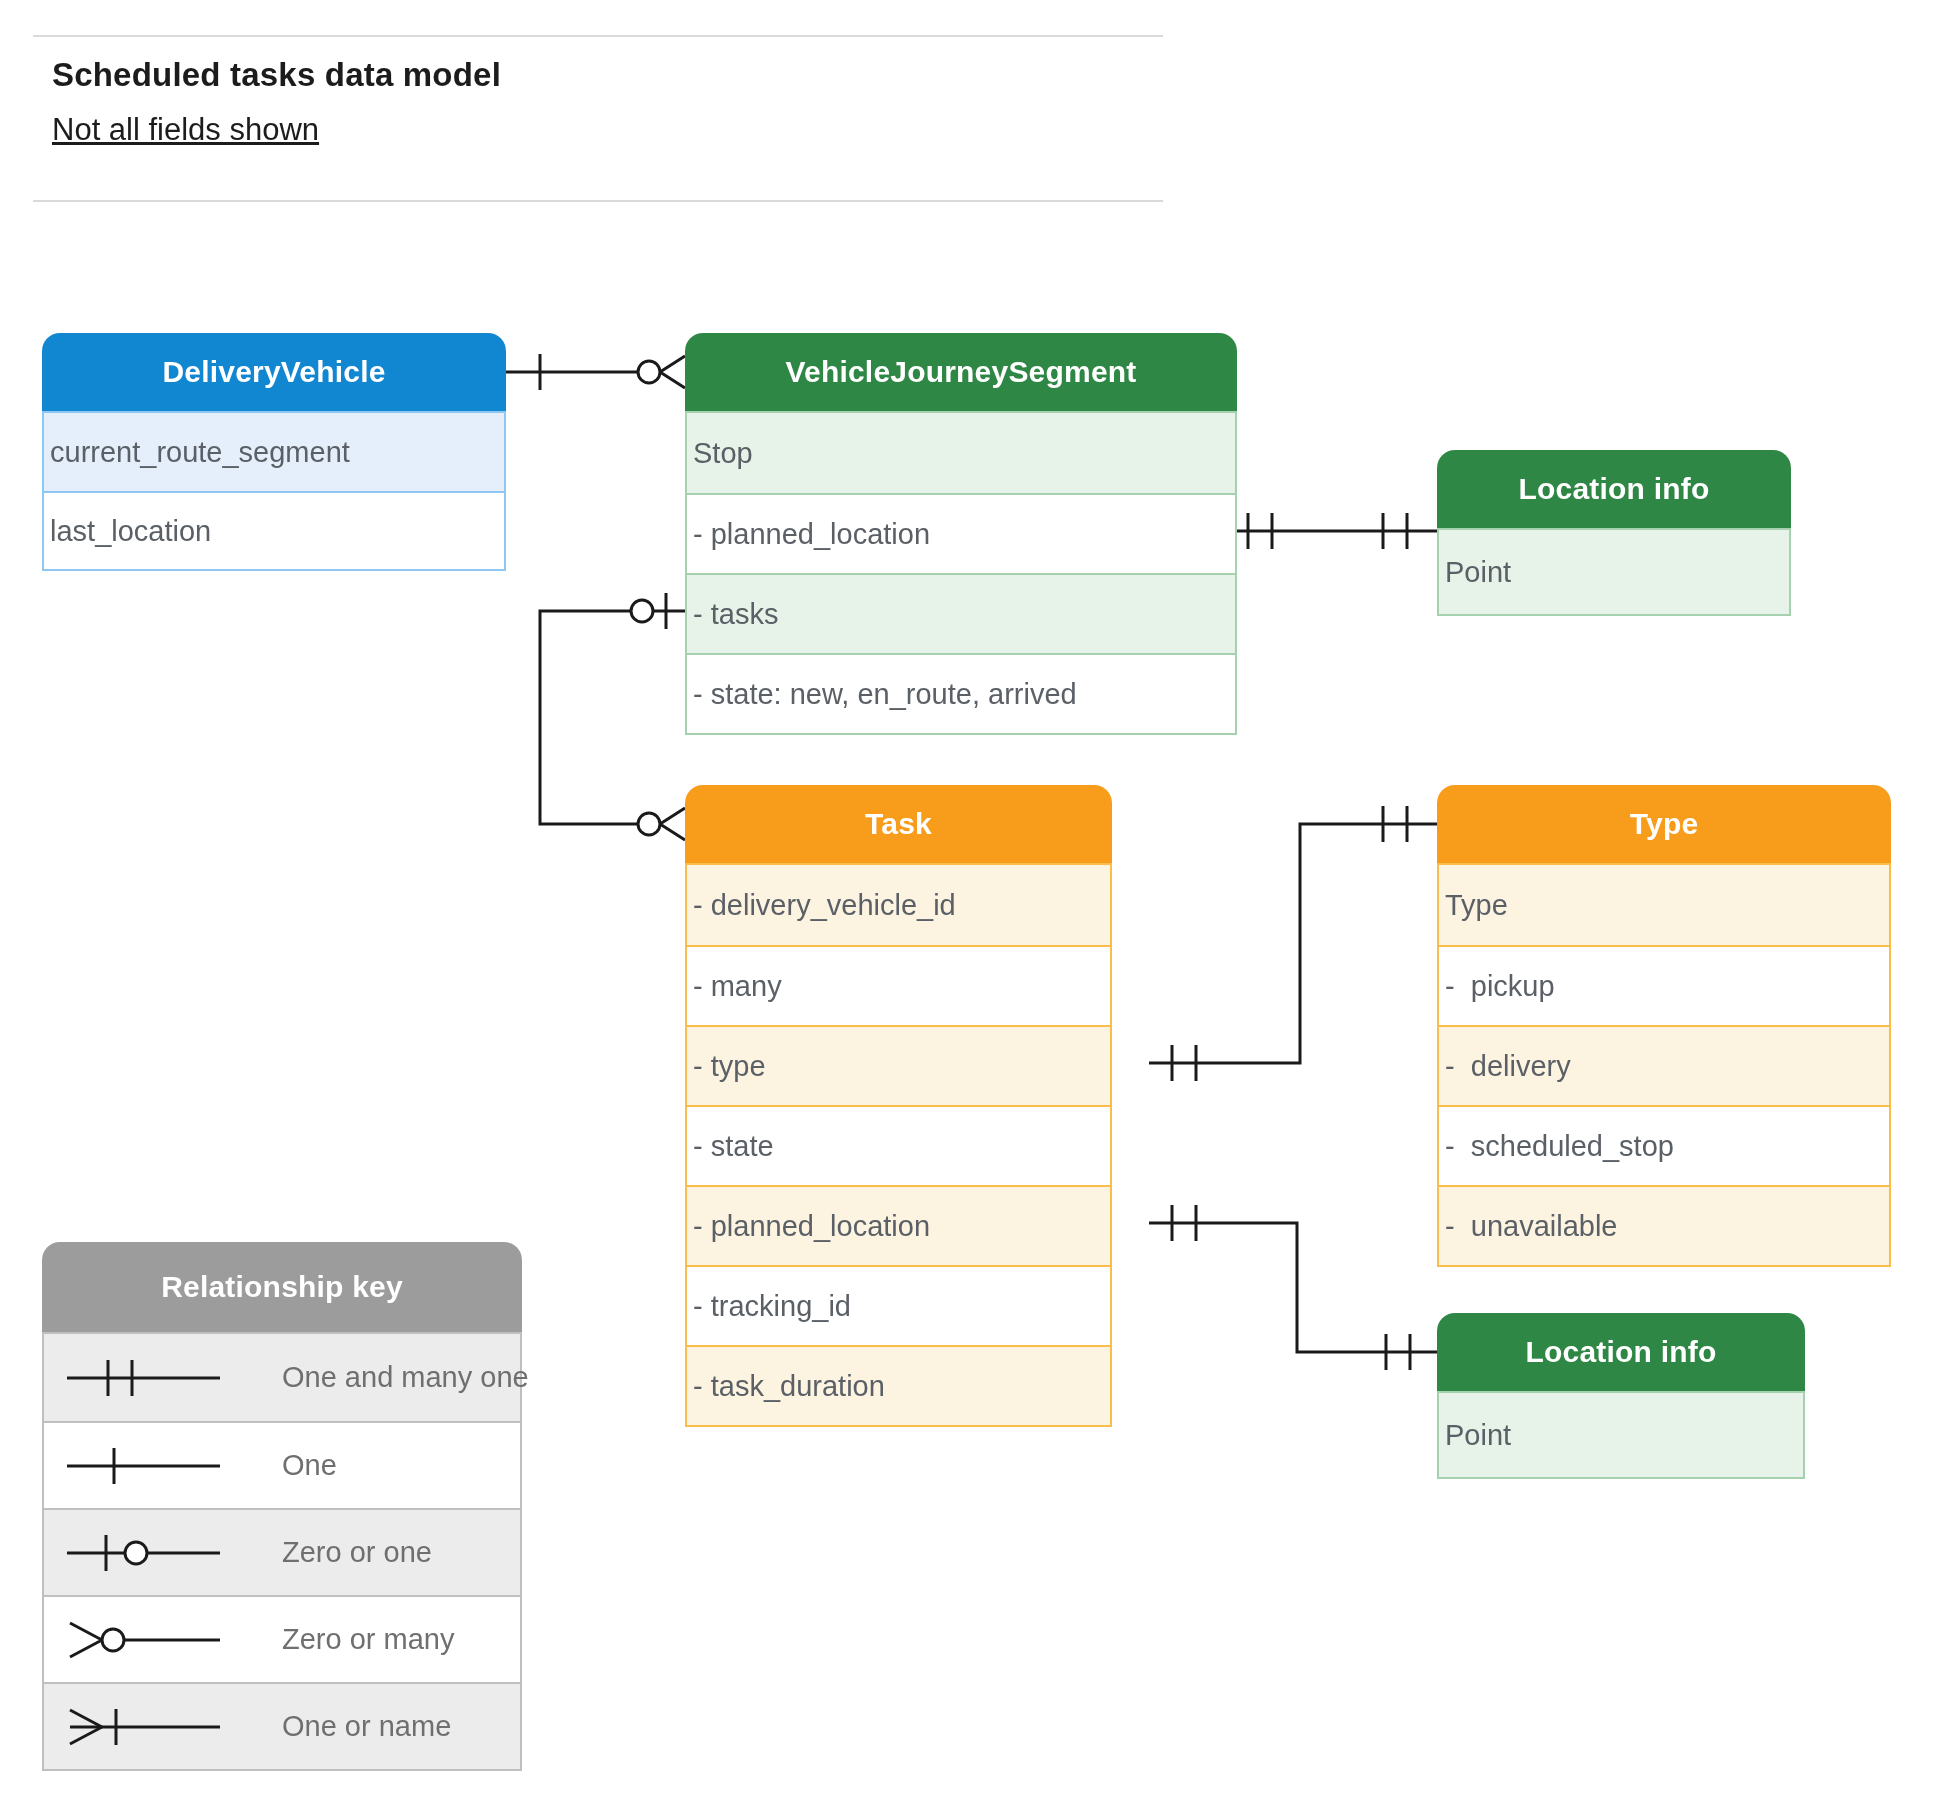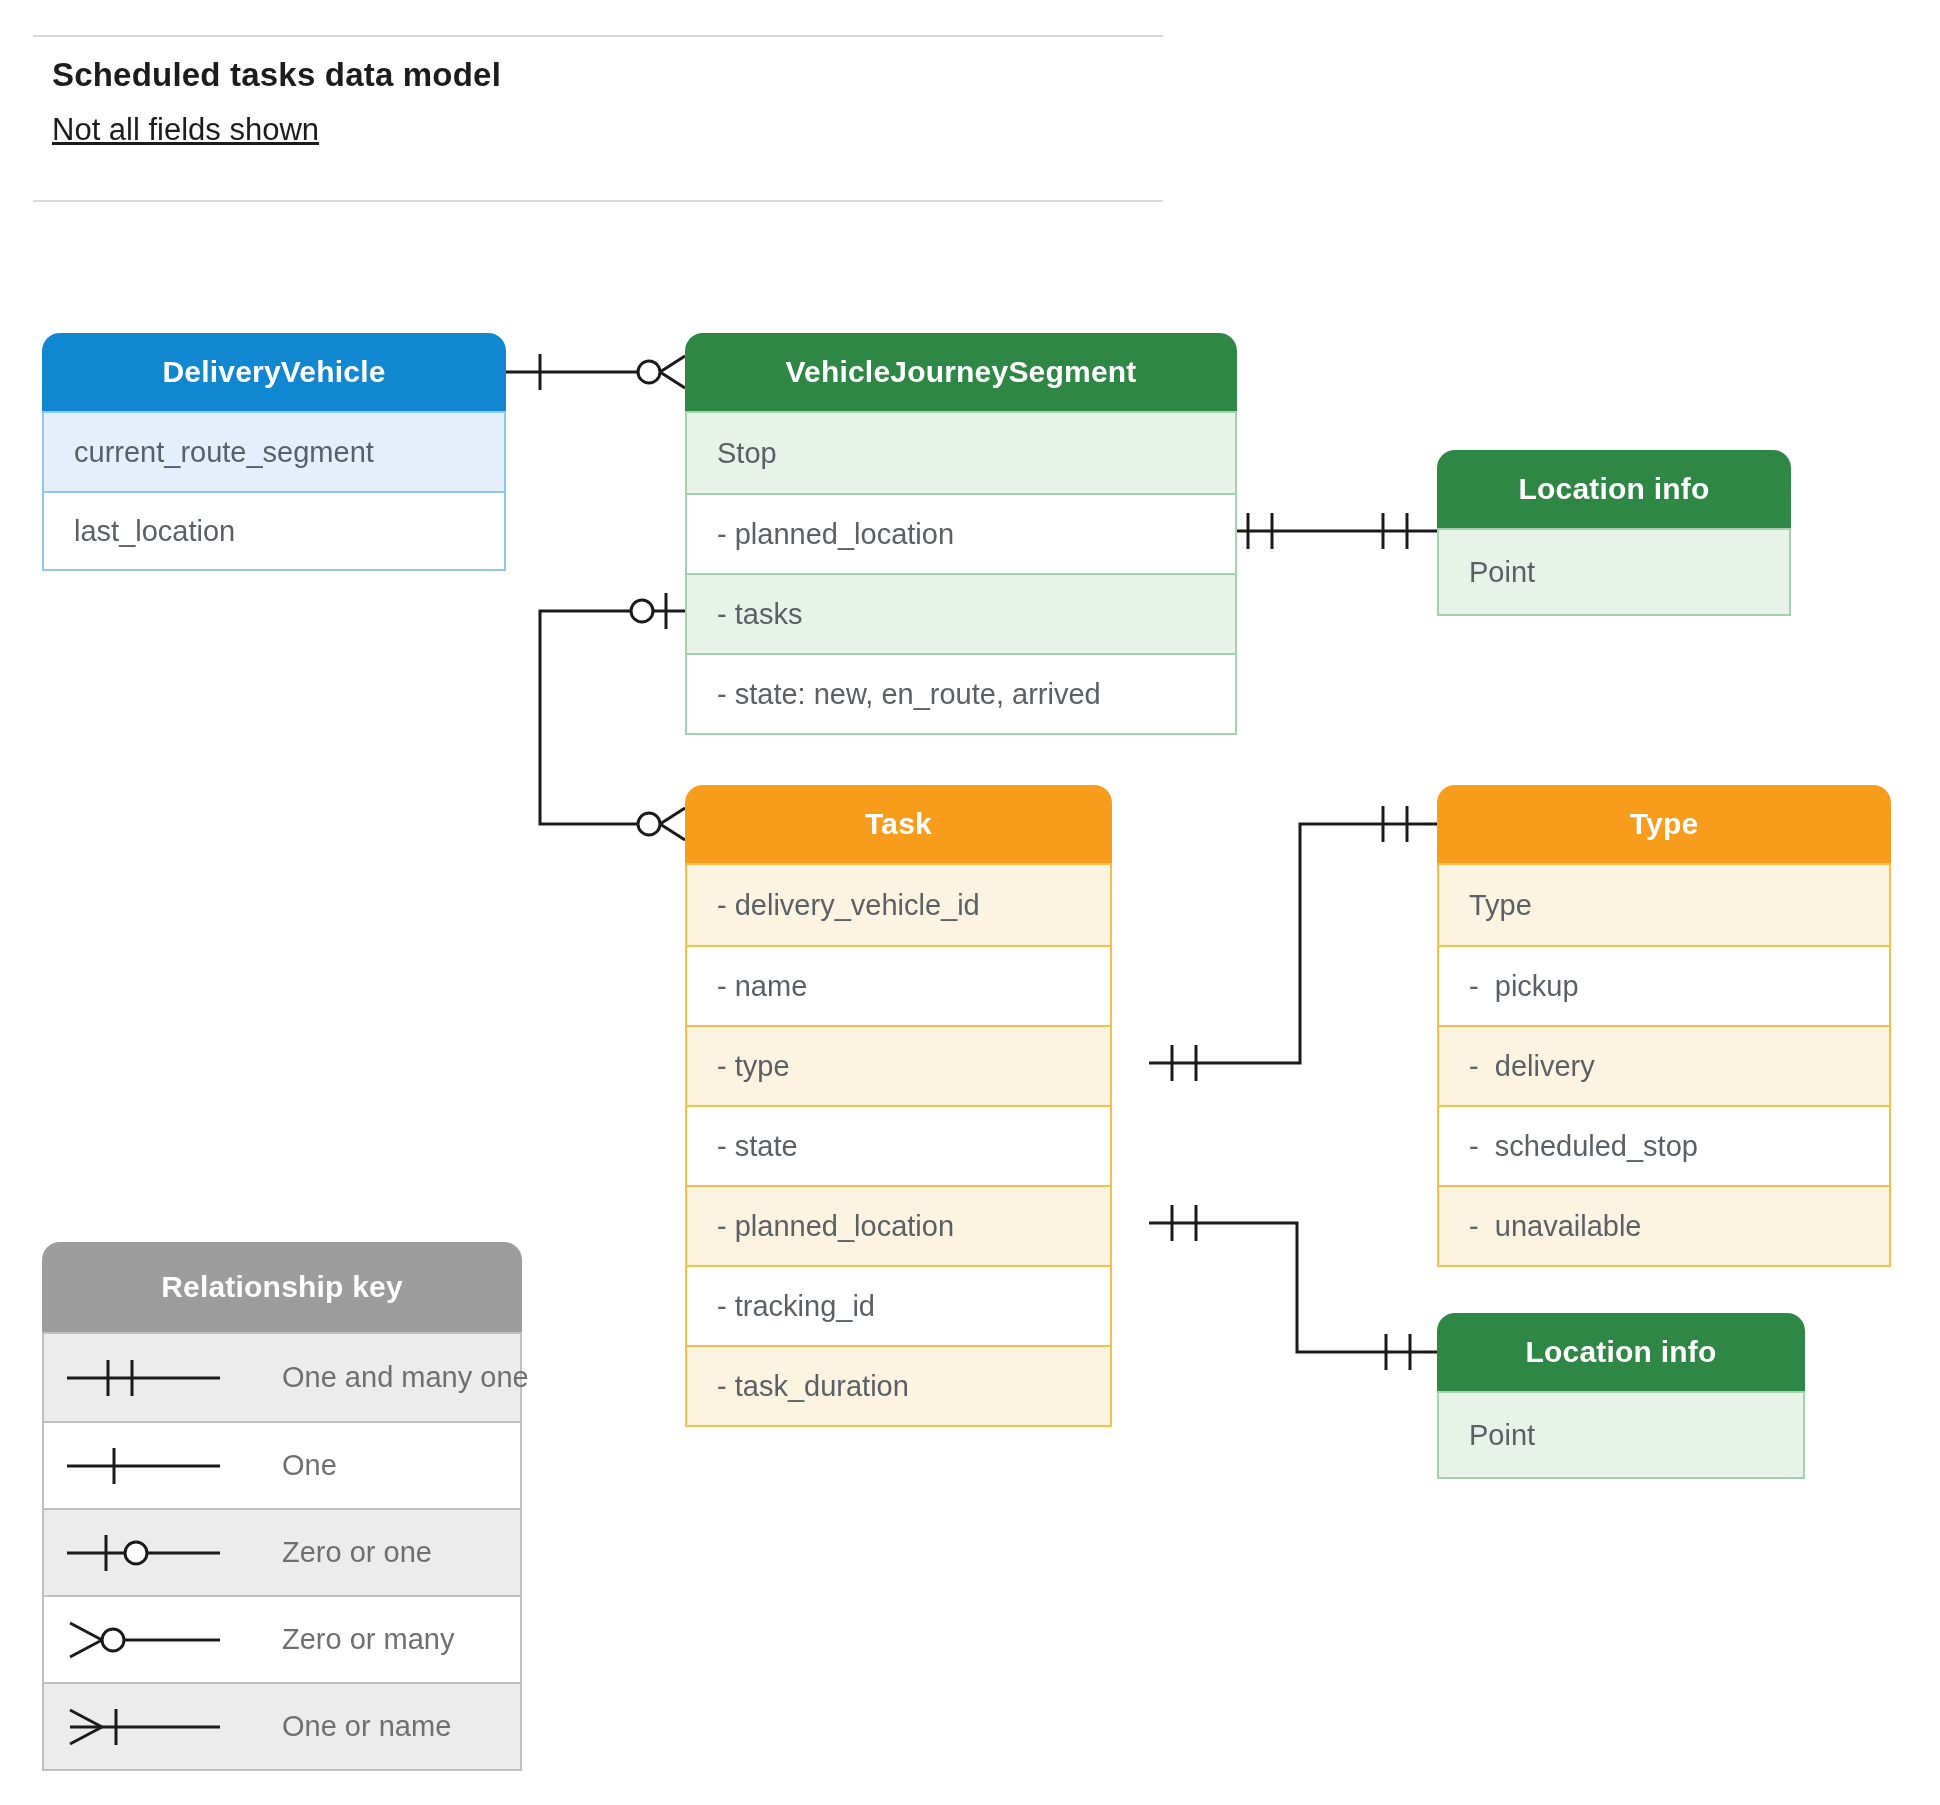--- a/index.html
+++ b/index.html
@@ -12,21 +12,21 @@
   .entity{position:absolute;}
   .blue  {--accent:#1287d1;--light:#e4effb;--border:#8fc7f3;}
   .green {--accent:#2e8745;--light:#e7f2e9;--border:#a6d1af;}
   .orange{--accent:#f89c1c;--light:#fdf3e1;--border:#f9bd4a;}
   .gray  {--accent:#9c9c9c;--light:#ececec;--border:#bfbfbf;}
 
   .ehead{height:78px;border-radius:18px 18px 0 0;background:var(--accent);
          display:flex;align-items:center;justify-content:center;
          color:#fff;font-size:30px;font-weight:bold;letter-spacing:.2px;}
   .erows{border:2px solid var(--border);background:#fff;}
-  .row{display:flex;align-items:center;padding-left:30px;height:80px;box-sizing:border-box;
+  .row{display:flex;align-items:center;padding-left:6px;height:80px;box-sizing:border-box;
        font-size:29px;color:#5a6066;background:#fff;}
   .row + .row{border-top:2px solid var(--border);}
   .row.alt{background:var(--light);}
   .row span{white-space:pre;}
   .h78{height:78px;} .h84{height:84px;}
 
   
   .legend .ehead{height:90px;}
   .legend .row{height:87px;padding-left:18px;color:#6f6f6f;}
   .sym{flex:0 0 auto;margin-right:30px;}
@@ -132,21 +132,21 @@
 
   <div class="entity orange" style="left:685px;top:785px;width:427px;">
     <div class="ehead">
       <span>Task</span>
     </div>
     <div class="erows">
       <div class="row alt">
           <span>- delivery_vehicle_id</span>
         </div>
       <div class="row">
-          <span>- name</span>
+          <span>- many</span>
         </div>
       <div class="row alt">
           <span>- type</span>
         </div>
       <div class="row">
           <span>- state</span>
         </div>
       <div class="row alt">
           <span>- planned_location</span>
         </div>

